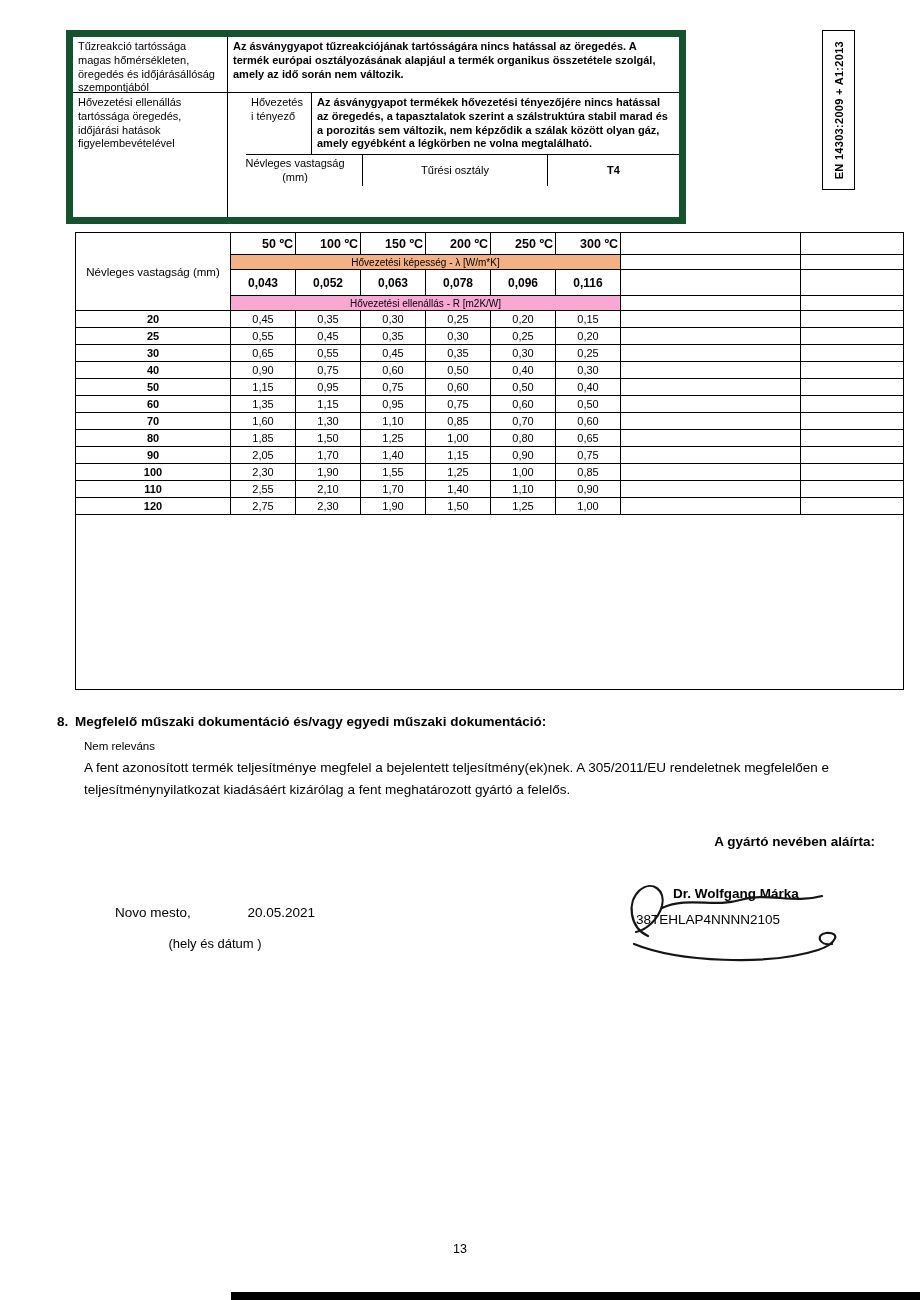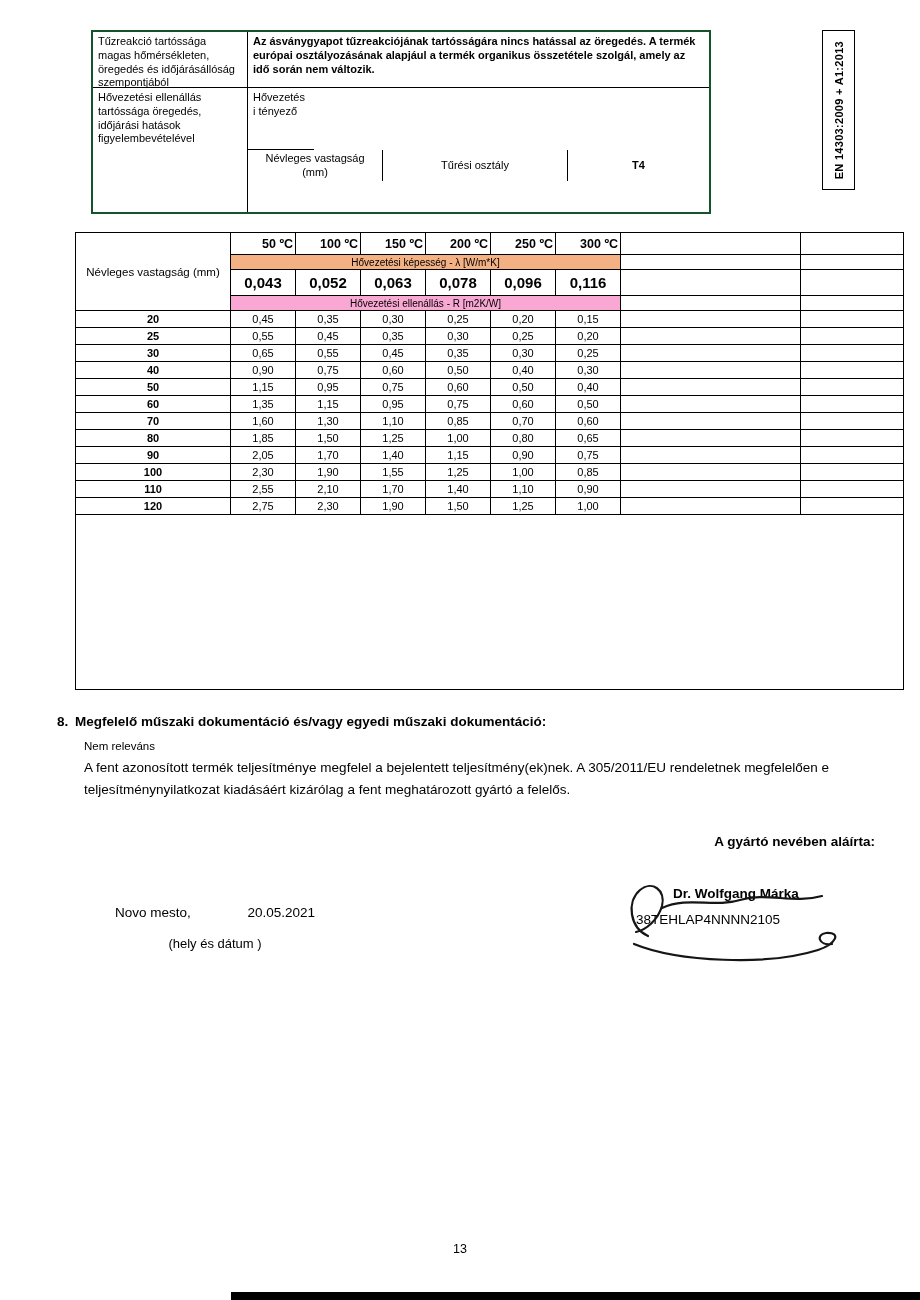--- a/index.html
+++ b/index.html
@@ -8,51 +8,51 @@
     position: relative;
     width: 920px; height: 1300px;
     background: #ffffff;
     font-family: "Liberation Sans", "DejaVu Sans", sans-serif;
     color: #000;
     margin: 0 auto;
     overflow: hidden;
   }
 
   
-  .ttable { position:absolute; left:91px; top:30px; width:620px; border:2px solid #14532d; }
+  .ttable { position:absolute; left:66px; top:30px; width:620px; border:7px solid #14532d; }
   .trow { display:flex; }
   .cell { border-right:1px solid #000; border-bottom:1px solid #000; font-size:11px; line-height:1.25; padding:3px 5px; overflow:hidden; }
   .trow .cell:last-child { border-right:none; }
   .r1 { height:56px; }
   .ca { width:155px; flex:0 0 155px; }
   .crest { flex:1; font-weight:bold; }
   .r2 { height:124px; }
   .r2 .ca { border-bottom:none; }
   .sub { flex:1; display:flex; flex-direction:column; }
-  .sr1 { height:62px; }
+  .sr1 { height:62px;margin-left:18px; }
   .sr2, .sr3 { height:31px; }
   .sr3 .cell { border-bottom:none; }
   .cb { width:66px; flex:0 0 66px; }
   .cfill { flex:1; }
   .bold { font-weight:bold; }
   .cc { width:135px; flex:0 0 135px; display:flex; align-items:center; justify-content:center; text-align:center; }
   .cd { width:185px; flex:0 0 185px; display:flex; align-items:center; justify-content:center; text-align:center; }
   .vcent { display:flex; align-items:center; justify-content:center; text-align:center; }
 
   .enbox { position:absolute; left:822px; top:30px; width:33px; height:160px; border:1px solid #000;
            display:flex; align-items:center; justify-content:center; }
   .enbox span { writing-mode:vertical-rl; transform:rotate(180deg); font-weight:bold; font-size:11px; white-space:nowrap; letter-spacing:.3px; }
 
   
   table.vtab { position:absolute; left:75px; top:232px; width:828px; border-collapse:collapse; table-layout:fixed; }
   table.vtab td { border:1px solid #000; padding:0 2px; }
   .lblcell { font-size:11.5px; text-align:center; vertical-align:middle; }
   .temph { font-weight:bold; font-size:12.5px; text-align:right; height:22px; }
   .orange { font-size:10px; text-align:center; height:15px; line-height:13px; }
-  .lam { font-weight:bold; font-size:15px; text-align:center; height:26px; }
+  .lam { font-weight:bold; font-size:12px; text-align:center; height:26px; }
   .thick { font-weight:bold; font-size:11px; text-align:center; height:17px; line-height:15px; }
   .val { font-size:11px; text-align:center; height:17px; line-height:15px; }
   .e1, .e2 { background:#fff; }
   .voidcell { height:175px; }
 
   .npd { position:absolute; left:75px; top:690px; width:830px; text-align:center; font-size:10px; }
 
   
   .sec8 { position:absolute; left:57px; top:714px; display:flex; font-weight:bold; font-size:13.5px; }
   .sec8 .num { width:18px; }
@@ -82,20 +82,21 @@
   <div class="ttable">
     <div class="trow r1">
       <div class="cell ca">Tűzreakció tartóssága magas hőmérsékleten, öregedés és időjárásállóság szempontjából</div>
       <div class="cell crest">Az ásványgyapot tűzreakciójának tartósságára nincs hatással az öregedés. A termék európai osztályozásának alapjául a termék organikus összetétele szolgál, amely az idő során nem változik.</div>
     </div>
     <div class="trow r2">
       <div class="cell ca">Hővezetési ellenállás tartóssága öregedés, időjárási hatások figyelembevételével</div>
       <div class="sub">
         <div class="trow sr1">
           <div class="cell cb">Hővezetés i tényező</div>
+          <div class="cell cfill bold">Az ásványgyapot termékek hővezetési tényezőjére nincs hatással az öregedés, a tapasztalatok szerint a szálstruktúra stabil marad és a porozitás sem változik, nem képződik a szálak között olyan gáz, amely egyébként a légkörben ne volna megtalálható.</div>
         </div>
         <div class="trow sr3">
           <div class="cell cc">Névleges vastagság (mm)</div>
           <div class="cell cd">Tűrési osztály</div>
           <div class="cell cfill bold vcent">T4</div>
         </div>
       </div>
     </div>
   </div>
 

